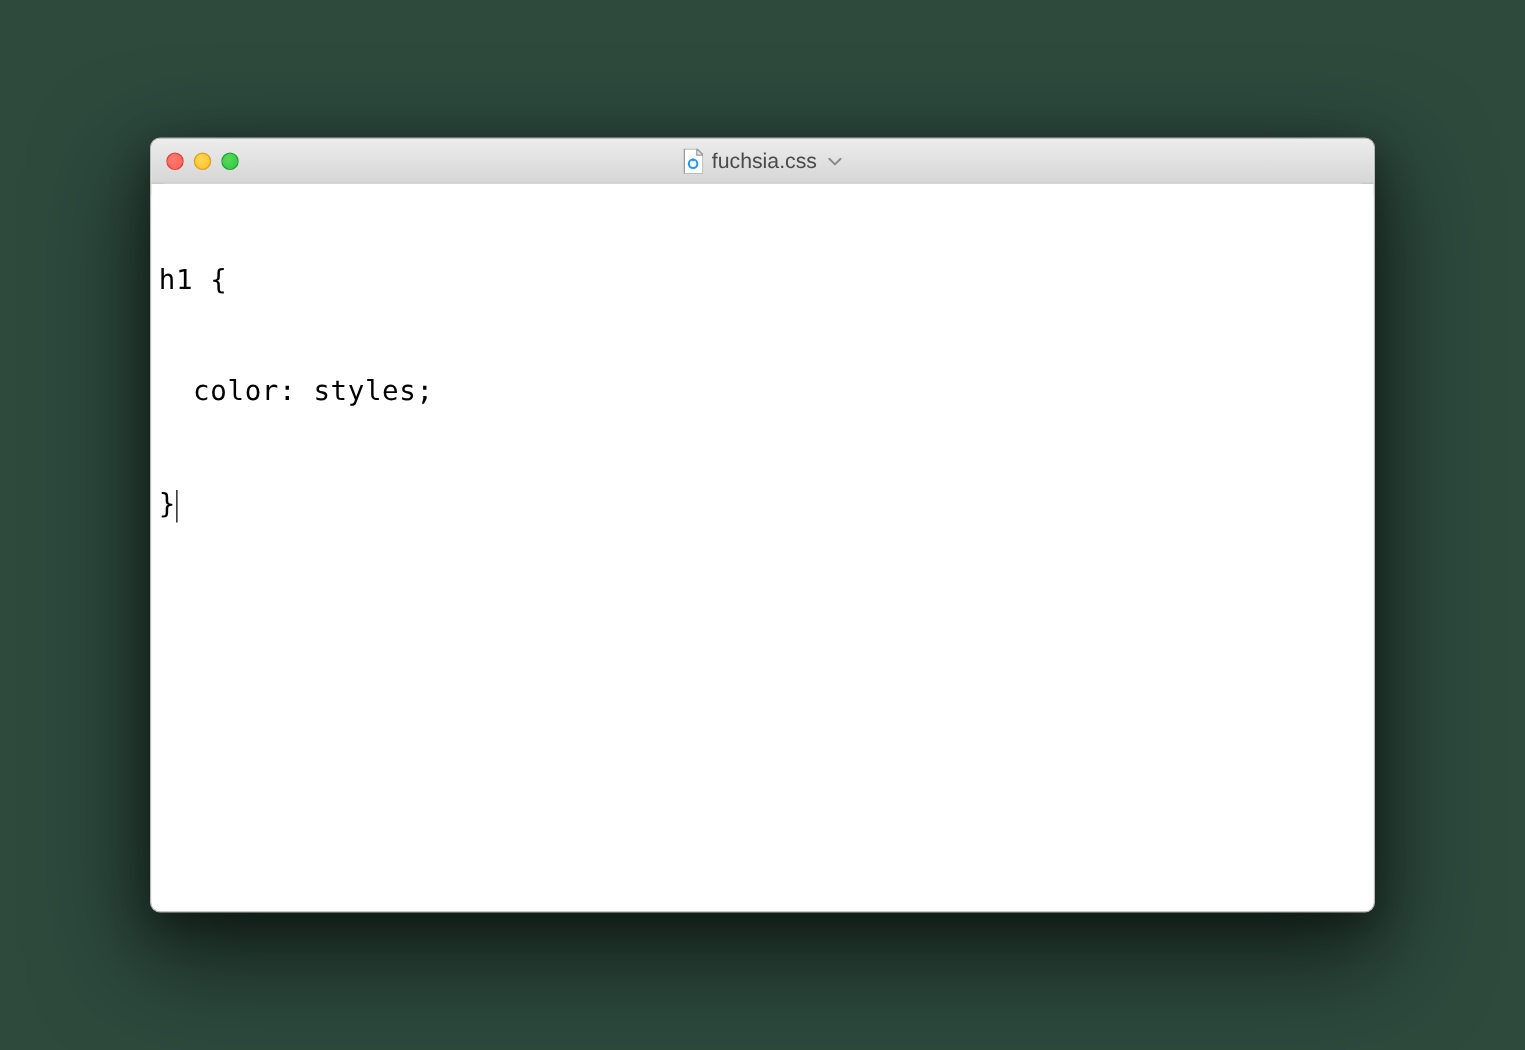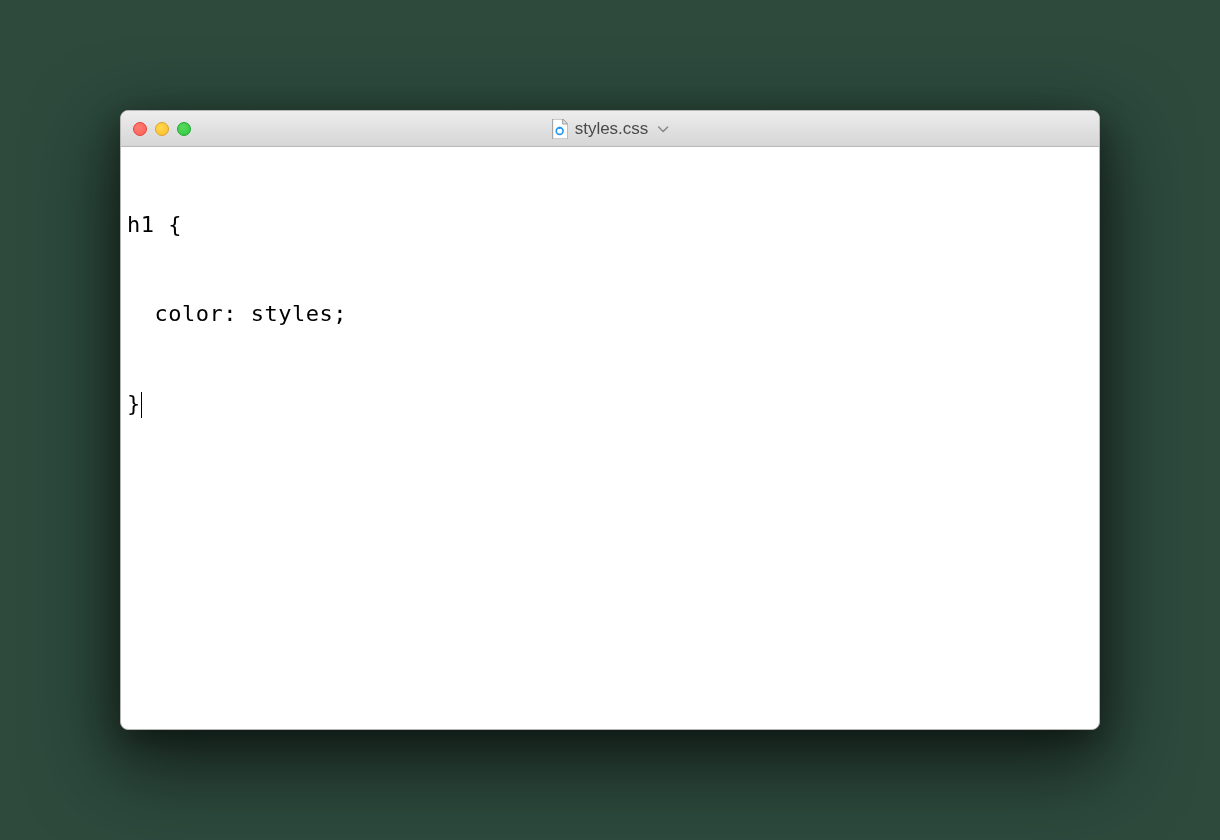--- a/index.html
+++ b/index.html
@@ -144,21 +144,21 @@
     <div class="title-center">
       <span class="file-icon">
         <svg width="16" height="20" viewBox="0 0 16 20">
           <path d="M 1 0 L 11 0 L 16 5 L 16 20 L 1 20 Z" fill="#ffffff" stroke="#999999" stroke-width="1"></path>
           <path d="M 11 0 L 11 5 L 16 5 Z" fill="#e8e8e8" stroke="#999999" stroke-width="1"></path>
           <circle cx="8" cy="12" r="4.2" fill="#2196f3"></circle>
           <circle cx="8" cy="12" r="2.6" fill="#ffffff"></circle>
           <rect x="7.3" y="7.8" width="1.4" height="2.2" fill="#2196f3"></rect>
         </svg>
       </span>
-      <span class="title-text">styles.css</span>
+      <span class="title-text">fuchsia.css</span>
       <span class="dropdown-chevron">
         <svg width="11" height="7" viewBox="0 0 11 7">
           <path d="M 1 1 L 5.5 5.5 L 10 1" stroke="#8a8a8a" stroke-width="1.6" fill="none" stroke-linecap="round" stroke-linejoin="round"></path>
         </svg>
       </span>
     </div>
   </div>
 
   <div class="editor-area">
     <div class="code-line">h1 {</div>

